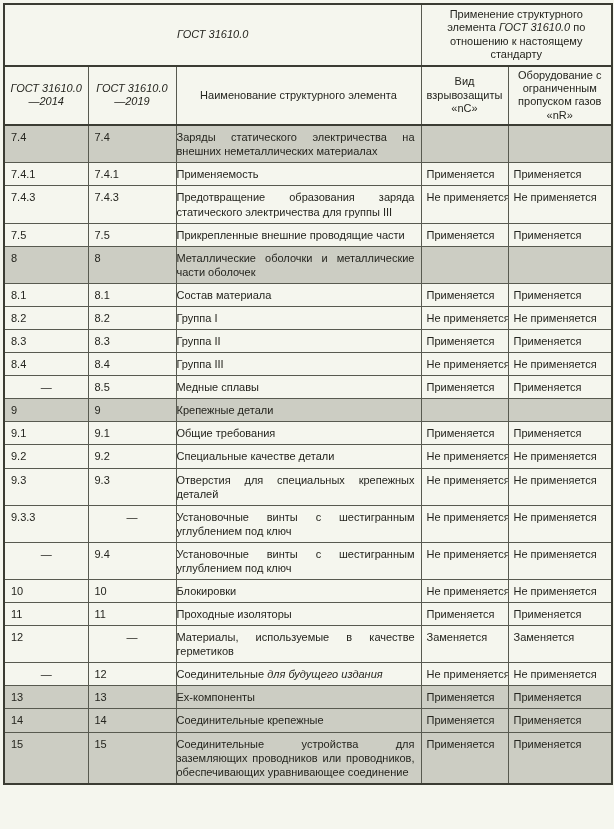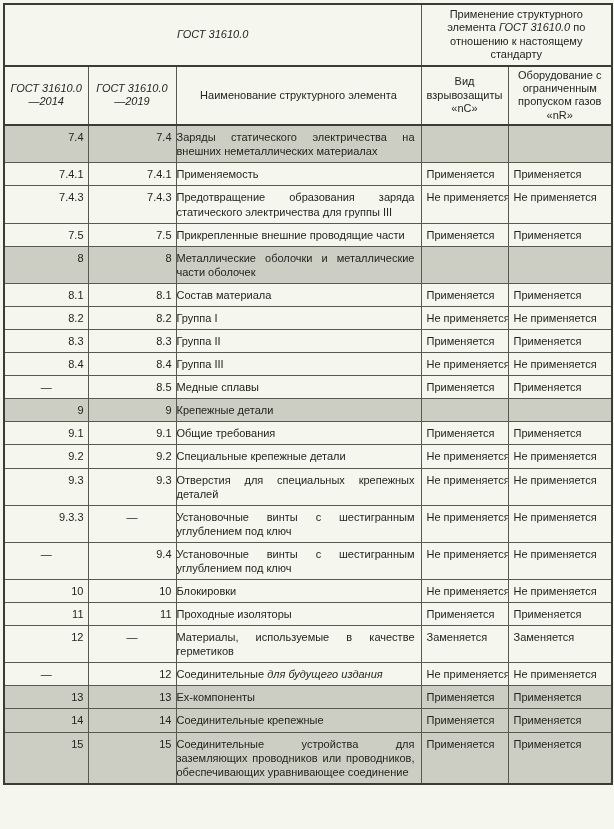--- a/index.html
+++ b/index.html
@@ -40,21 +40,21 @@
     height: 50px;
     padding: 2px 3px;
     border-bottom: 2px solid #3b3c33;
   }
   .italic { font-style: italic; }
   tbody td {
     vertical-align: top;
     padding: 4px 4px;
     line-height: 1.28;
   }
-  td.num { padding-left: 6px; text-align: right; }
+  td.num { padding-left: 6px; }
   td.name {
     text-align: justify;
     padding-left: 0;
     padding-right: 6px;
   }
   td.val {
     white-space: nowrap;
     padding-left: 5px;
   }
   td.dash { text-align: center; padding-left: 4px; }
@@ -167,21 +167,21 @@
         <tr>
           <td class="num">9.1</td>
           <td class="num">9.1</td>
           <td class="name"><span>Общие требования</span></td>
           <td class="val">Применяется</td>
           <td class="val">Применяется</td>
         </tr>
         <tr>
           <td class="num">9.2</td>
           <td class="num">9.2</td>
-          <td class="name"><span>Специальные крепежные детали</span></td>
+          <td class="name"><span>Специальные качестве детали</span></td>
           <td class="val">Не применяется</td>
           <td class="val">Не применяется</td>
         </tr>
         <tr>
           <td class="num">9.3</td>
           <td class="num">9.3</td>
           <td class="name"><span>Отверстия для специальных крепежных деталей</span></td>
           <td class="val">Не применяется</td>
           <td class="val">Не применяется</td>
         </tr>

